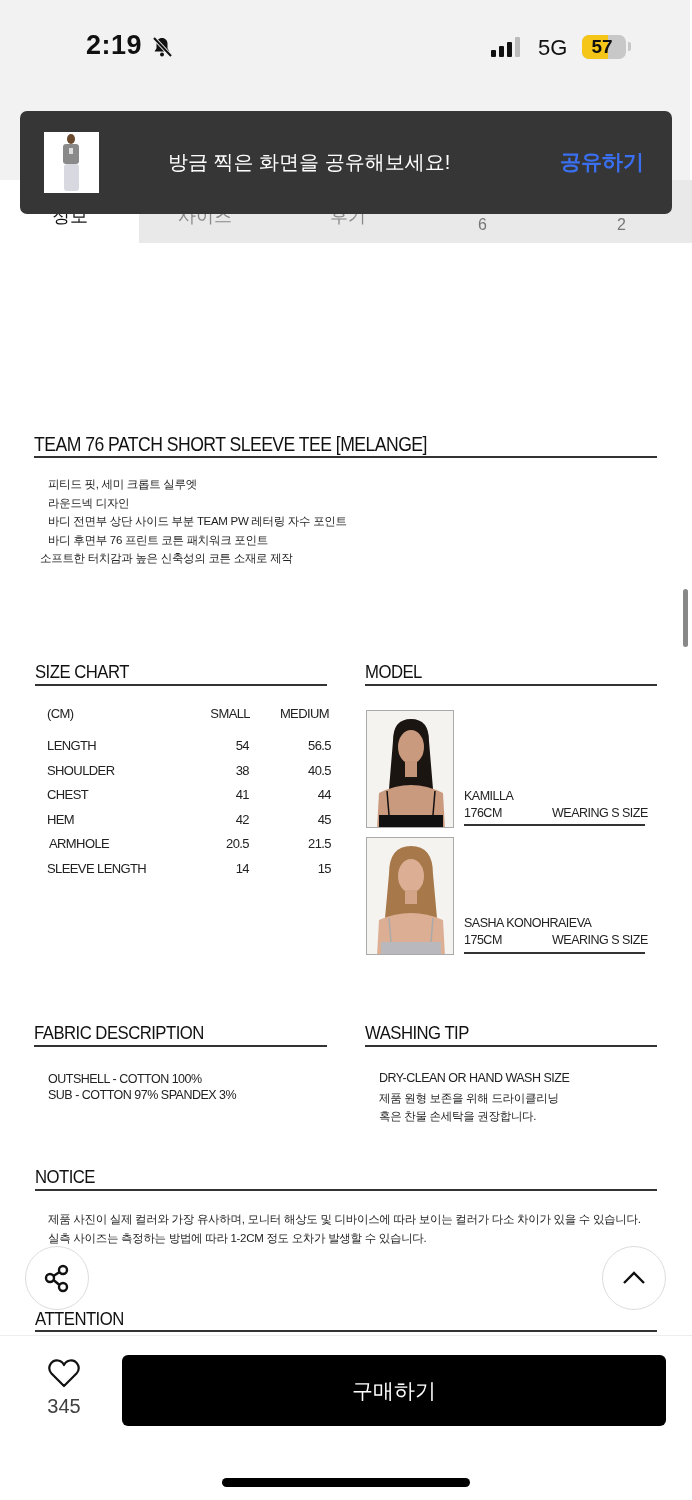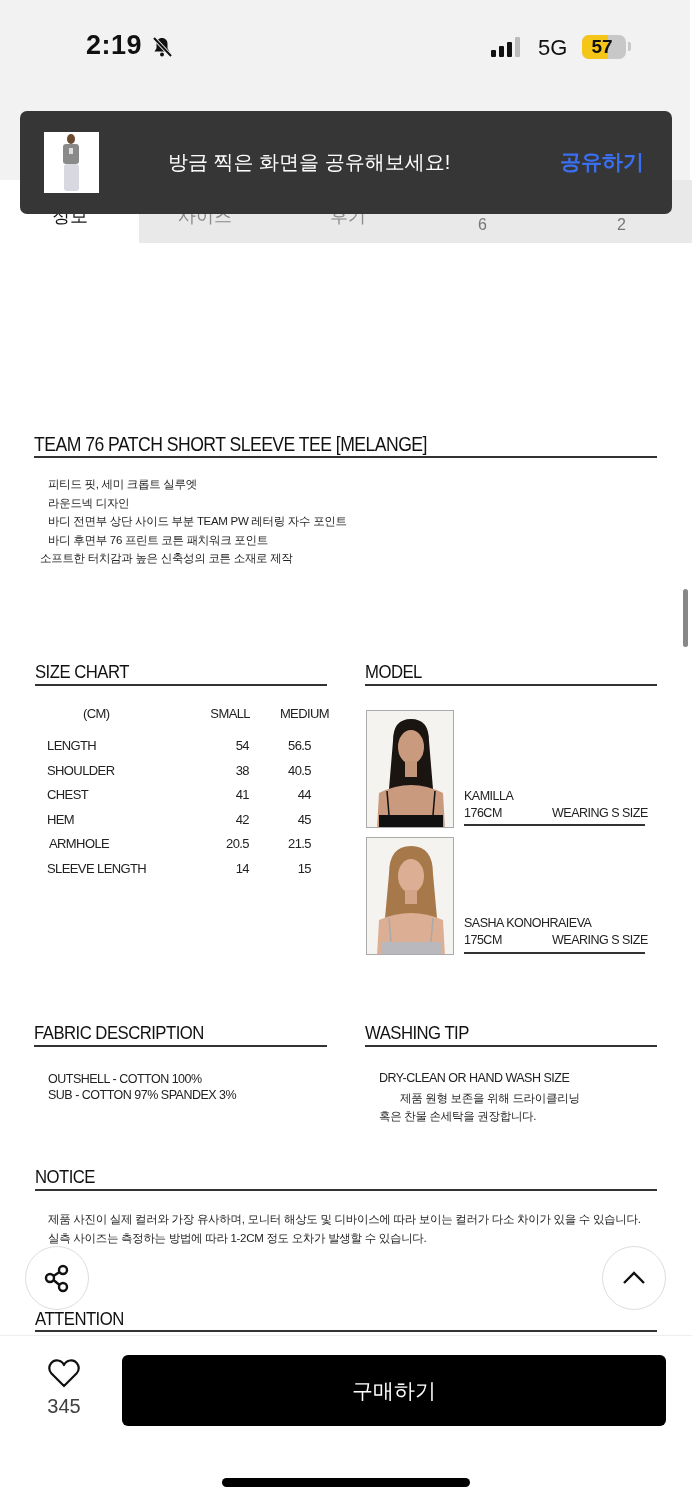--- a/index.html
+++ b/index.html
@@ -34,22 +34,22 @@
 
   
   .section-title { position: absolute; font-size: 19px; letter-spacing: -0.6px; color: #111; transform: scaleX(0.88); transform-origin: left center; white-space: nowrap; }
   .rule { position: absolute; height: 2px; background: #333; }
   .small { position: absolute; font-size: 11.5px; line-height: 18.5px; color: #222; white-space: nowrap; letter-spacing: -0.3px; }
 
   .size-table { position: absolute; left: 47px; top: 706px; width: 285px; font-size: 13px; letter-spacing: -0.6px; color: #222; }
   .size-row { position: relative; height: 24.6px; }
   .size-row .lbl { position: absolute; left: 0; }
   .size-row .s { position: absolute; right: 83px; text-align: right; }
-  .size-row .m { position: absolute; right: 21px; text-align: right; }
-  .size-head { height: 32px; margin-left: 36px; }
+  .size-row .m { position: absolute; right: 1px; text-align: right; }
+  .size-head { height: 32px; }
 
   .model-photo { position: absolute; width: 88px; height: 118px; border: 1px solid #aaa; background: #f4f4f4; overflow: hidden; }
   .model-name { position: absolute; font-size: 12.5px; letter-spacing: -0.5px; color: #222; white-space: nowrap; }
 
   .scroll-thumb { position: absolute; left: 683px; top: 589px; width: 5px; height: 58px; background: #888; border-radius: 3px; }
 
   .fab { position: absolute; top: 1246px; width: 64px; height: 64px; border-radius: 50%; background: rgba(255,255,255,0.92); border: 1px solid #ddd; display: flex; align-items: center; justify-content: center; }
 
   .bottom-bar { position: absolute; left: 0; top: 1335px; width: 692px; height: 165px; background: #fff; border-top: 1px solid #eee; }
   .heart { position: absolute; left: 47px; top: 1357px; width: 34px; height: 32px; }
@@ -196,21 +196,21 @@
 <div class="rule" style="left:464px; top:952px; width:181px; height:1.5px;"></div>
 
 <div class="section-title" style="left:34px; top:1022px;">FABRIC DESCRIPTION</div>
 <div class="rule" style="left:34px; top:1045px; width:293px;"></div>
 <div class="model-name" style="left:48px; top:1072px;">OUTSHELL - COTTON 100%</div>
 <div class="model-name" style="left:48px; top:1088px;">SUB - COTTON 97% SPANDEX 3%</div>
 
 <div class="section-title" style="left:365px; top:1022px;">WASHING TIP</div>
 <div class="rule" style="left:365px; top:1045px; width:292px;"></div>
 <div class="model-name" style="left:379px; top:1071px;">DRY-CLEAN OR HAND WASH SIZE</div>
-<div class="small" style="left:379px; top:1089px;margin-left:21px;">제품 원형 보존을 위해 드라이클리닝</div>
+<div class="small" style="left:379px; top:1089px;">제품 원형 보존을 위해 드라이클리닝</div>
 <div class="small" style="left:379px; top:1107px;">혹은 찬물 손세탁을 권장합니다.</div>
 
 <div class="section-title" style="left:35px; top:1166px;">NOTICE</div>
 <div class="rule" style="left:35px; top:1189px; width:622px;"></div>
 <div class="small" style="left:48px; top:1210px;">제품 사진이 실제 컬러와 가장 유사하며, 모니터 해상도 및 디바이스에 따라 보이는 컬러가 다소 차이가 있을 수 있습니다.</div>
 <div class="small" style="left:48px; top:1229px;">실측 사이즈는 측정하는 방법에 따라 1-2CM 정도 오차가 발생할 수 있습니다.</div>
 
 <div class="section-title" style="left:35px; top:1308px;">ATTENTION</div>
 <div class="rule" style="left:35px; top:1330px; width:622px;"></div>
 

